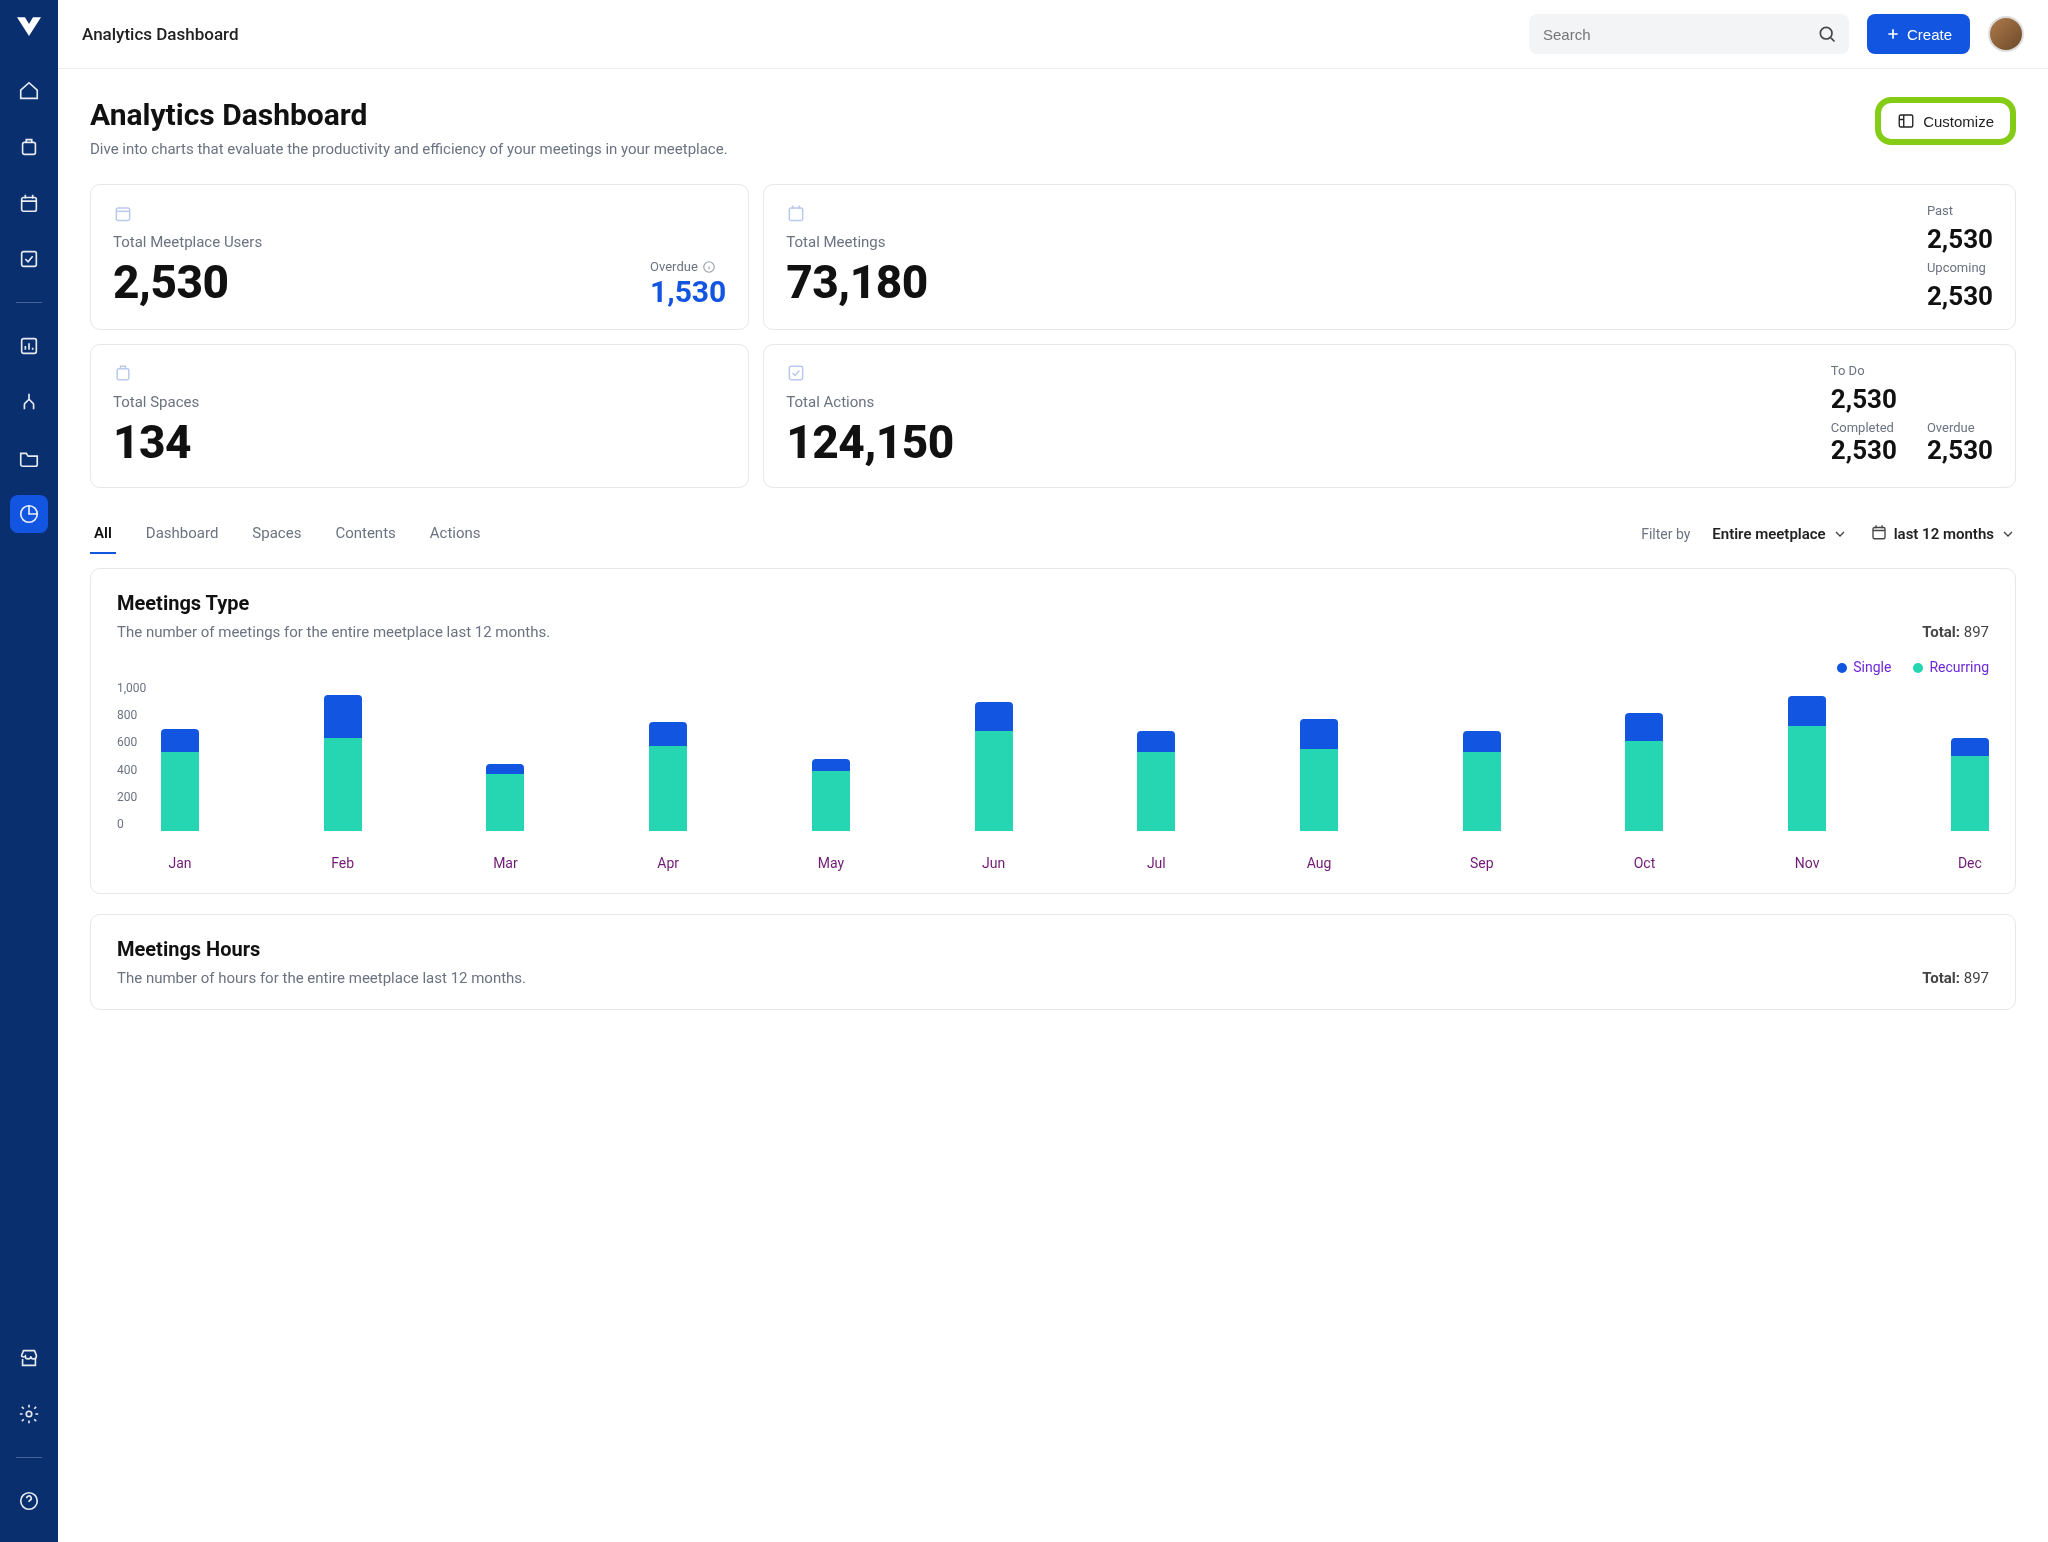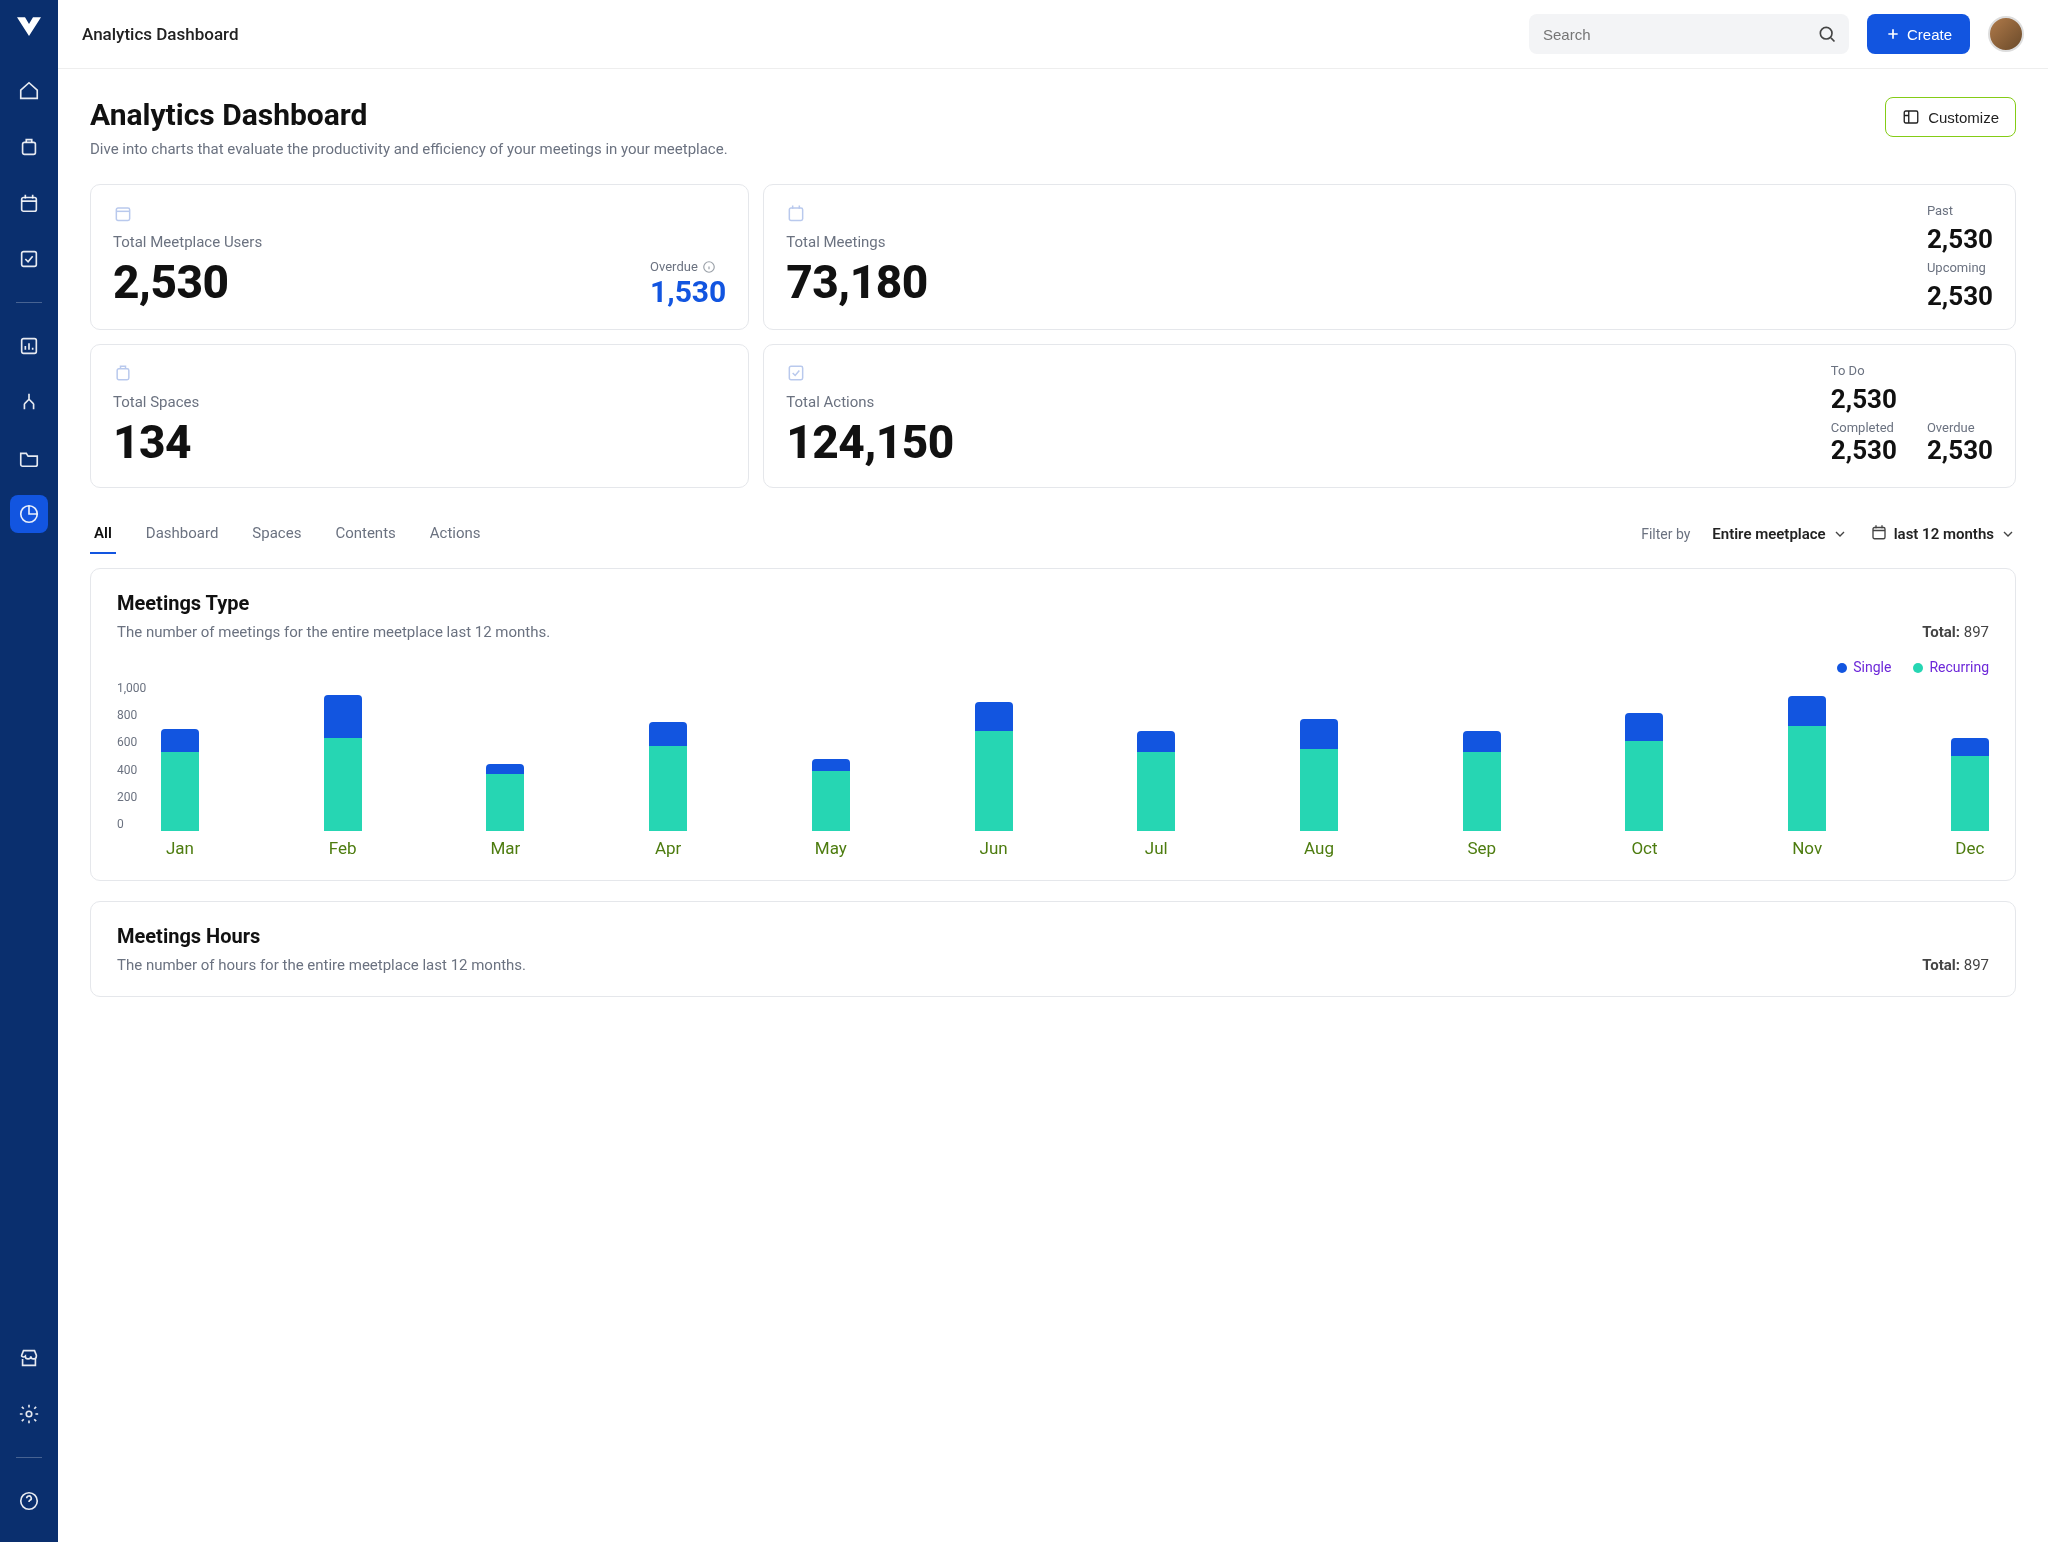--- a/index.html
+++ b/index.html
@@ -27,21 +27,21 @@
   .search-wrap .search-icon { position:absolute; right:12px; top:10px; }
   .search-wrap .search-icon svg{width:20px;height:20px;stroke:#444;fill:none;stroke-width:2;}
   .create-btn { background:#1255e0; color:#fff; border:none; border-radius:8px; padding:0 18px; height:40px; font-size:15px; font-weight:500; display:flex; align-items:center; gap:6px; cursor:pointer;}
   .create-btn svg{width:16px;height:16px;stroke:#fff;stroke-width:2.5;}
   .avatar { width:36px; height:36px; border-radius:50%; background: linear-gradient(135deg,#b07a4a,#6a4a2a); border:2px solid #ddd; }
 
   .content { padding: 28px 32px; }
   .page-head { display:flex; justify-content:space-between; align-items:flex-start; margin-bottom:26px;}
   .page-head h1 { font-size:30px; font-weight:700; margin-bottom:8px;}
   .page-head p { color:#6b7280; font-size:15px;}
-  .customize-btn { background:#fff; border:1px solid #84cc16; border-radius:8px; padding:0 16px; height:40px; font-size:15px; display:flex; align-items:center; gap:8px; cursor:pointer; color:#222;}
+  .customize-btn { background:#fff; border:6px solid #84cc16; border-radius:16px; padding:0 16px; height:48px; font-size:15px; display:flex; align-items:center; gap:8px; cursor:pointer; color:#222;}
   .customize-btn svg{width:18px;height:18px;stroke:#222;fill:none;stroke-width:1.8;}
 
   
   .kpi-row { display:grid; grid-template-columns: 1fr 1.9fr; gap:14px; margin-bottom:14px;}
   .card { border:1px solid #e5e7eb; border-radius:10px; padding:18px 22px; background:#fff; }
   .card .icon-sm svg{width:20px;height:20px;stroke:#b9c9ed;fill:none;stroke-width:1.8;}
   .card .label { color:#6b7280; font-size:15px; margin-top:6px; margin-bottom:4px;}
   .card .big { font-size:46px; font-weight:800; letter-spacing:-0.5px; color:#111;}
   .card-row { display:flex; justify-content:space-between; align-items:flex-end;}
   .sub-block .sub-label{font-size:13px;color:#6b7280;display:flex;align-items:center;gap:4px;}
@@ -78,21 +78,21 @@
   .dot.blue{background:#1255e0;}
   .dot.teal{background:#26d6b3;}
 
   .chart-area{display:flex;margin-top:6px;}
   .y-axis{display:flex;flex-direction:column;justify-content:space-between;height:150px;padding-right:10px;font-size:12px;color:#6b7280;text-align:left;width:44px;}
   .bars-wrap{flex:1;}
   .bars{display:flex;align-items:flex-end;height:150px;gap: calc((100% - 12*38px)/11);}
   .bar-col{width:38px;display:flex;flex-direction:column;justify-content:flex-end;align-items:stretch;}
   .bar-top{background:#1255e0;border-radius:4px 4px 0 0;}
   .bar-bot{background:#26d6b3;}
-  .x-labels{display:flex;gap: calc((100% - 12*38px)/11);margin-top:7px;font-size:17px;color:#4d7c0f;}
+  .x-labels{display:flex;gap: calc((100% - 12*38px)/11);margin-top:24px;font-size:14px;color:#701a75;}
   .x-labels span{width:38px;text-align:center;}
 </style>
 </head>
 <body>
 
 <div class="app">
 
   <aside class="sidebar">
     <div class="logo">
       <svg viewBox="0 0 24 24">

